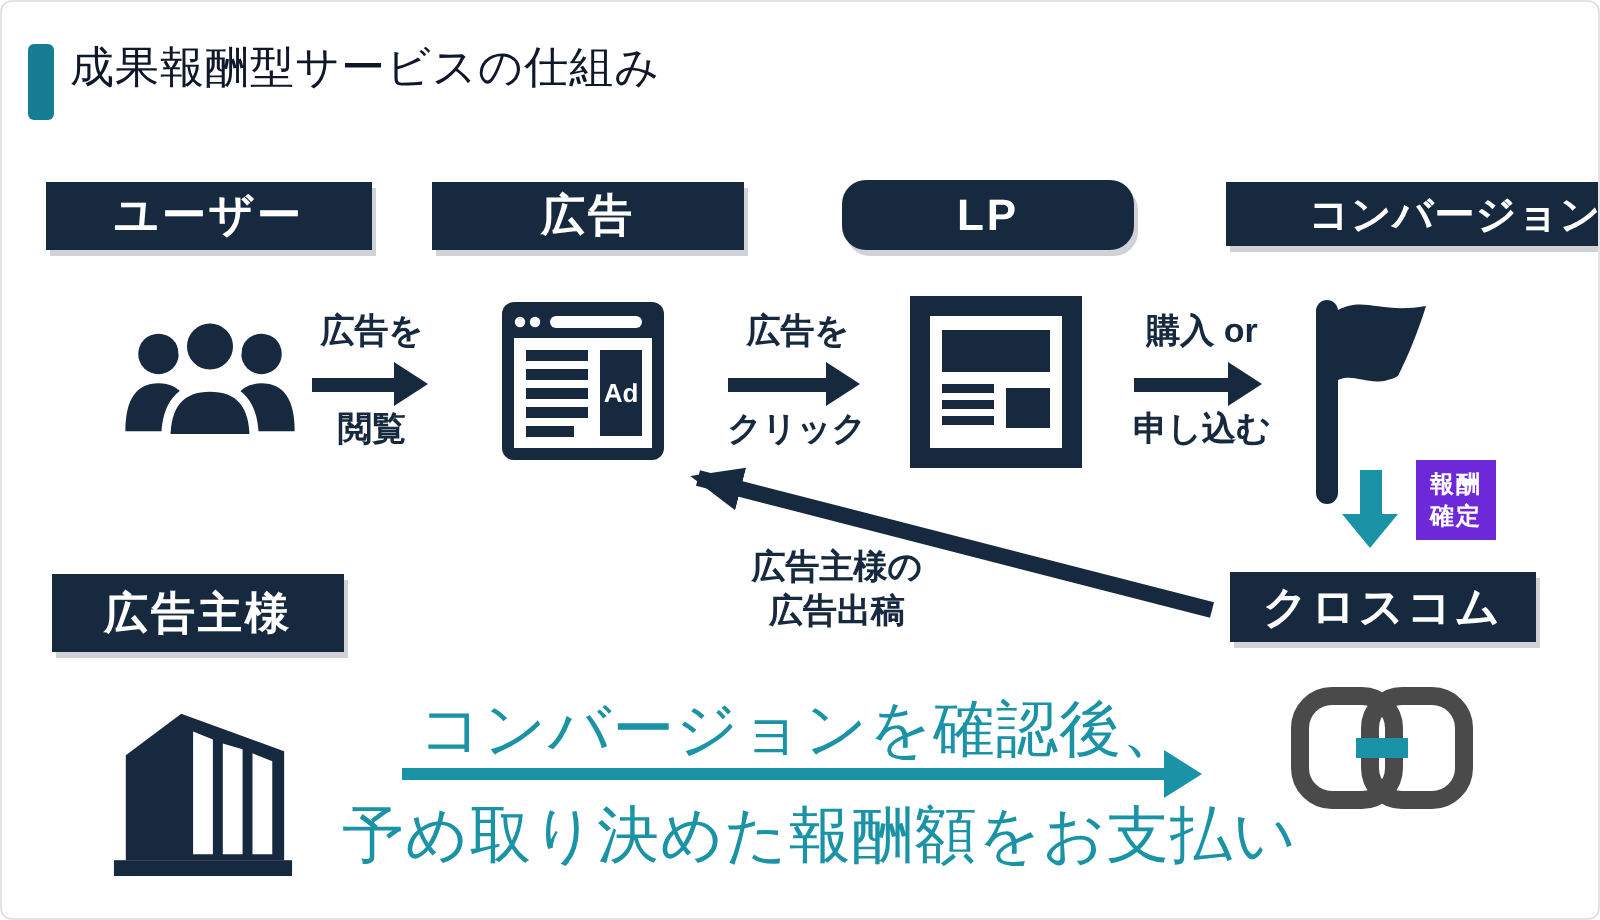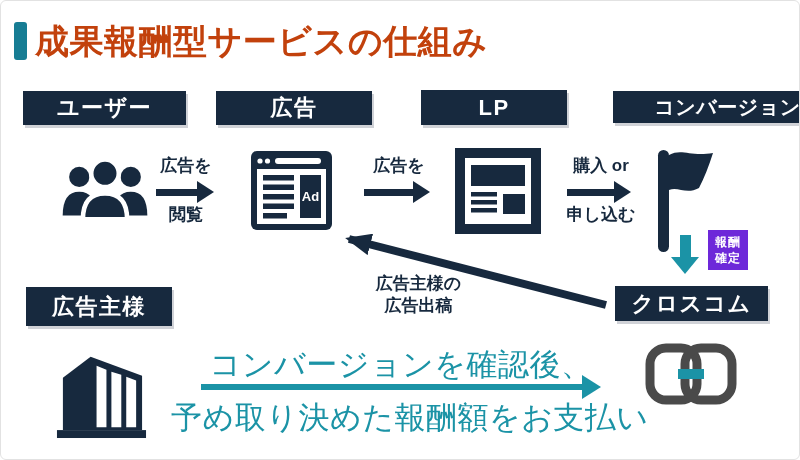--- a/index.html
+++ b/index.html
@@ -3,21 +3,21 @@
 <meta charset="utf-8">
 <style>
   html,body{margin:0;padding:0;background:#fff;}
   #canvas{
     position:relative;width:800px;height:460px;overflow:hidden;
     background:#fff;box-sizing:border-box;border:1px solid #e2e2e2;border-radius:6px;
     font-family:"Liberation Sans","DejaVu Sans",sans-serif;
   }
   
   .accent-bar{position:absolute;left:13px;top:21px;width:13px;height:38px;background:#177D94;border-radius:3px;}
-  .title{position:absolute;left:34px;top:18px;font-size:34px;font-weight:bold;color:#c2410c;letter-spacing:.5px;white-space:nowrap;}
+  .title{position:absolute;left:34px;top:18px;font-size:22px;font-weight:normal;color:#0f172a;letter-spacing:.5px;white-space:nowrap;}
   
   .navy-box{position:absolute;background:#17293E;color:#fff;font-weight:bold;display:flex;align-items:center;justify-content:center;letter-spacing:1.5px;box-shadow:2px 3px 0 rgba(150,156,166,.45);}
   .fs22{font-size:22px;} .fs20{font-size:20px;padding-left:36px;}
   
   .lbl{position:absolute;color:#17293E;font-weight:bold;font-size:17px;text-align:center;white-space:nowrap;}
   .lbl.small2{font-size:17px;line-height:1.3;}
   
   .arrow-h{position:absolute;display:flex;align-items:center;}
   .arrow-h .shaft{flex:1;height:7px;background:#17293E;}
   .arrow-h .head{width:0;height:0;border-top:11px solid transparent;border-bottom:11px solid transparent;border-left:17px solid #17293E;}
@@ -37,21 +37,21 @@
 </head>
 <body>
 
 <div id="canvas">
 
   <div class="accent-bar"></div>
   <div class="title">成果報酬型サービスの仕組み</div>
 
   <div class="navy-box fs22" style="left:22px;top:90px;width:163px;height:34px;">ユーザー</div>
   <div class="navy-box fs22" style="left:215px;top:90px;width:156px;height:34px;">広告</div>
-  <div class="navy-box fs22" style="left:420px;top:89px;width:146px;height:35px;">LP</div>
+  <div class="navy-box fs22" style="left:420px;top:89px;width:146px;height:35px;border-radius:12px;">LP</div>
   <div class="navy-box fs20" style="left:612px;top:90px;width:157px;height:32px;letter-spacing:.5px;">コンバージョン</div>
 
   <div style="position:absolute;left:58px;top:153px;">
     <svg width="92" height="68" viewBox="0 0 100 72">
       <g fill="#17293E">
         <circle cx="22" cy="24" r="11"></circle>
         <path d="M4 66 Q4 40 22 40 Q40 40 40 66 Z"></path>
         <circle cx="78" cy="24" r="11"></circle>
         <path d="M60 66 Q60 40 78 40 Q96 40 96 66 Z"></path>
         <circle cx="50" cy="20" r="15" stroke="#fff" stroke-width="5"></circle>
@@ -84,20 +84,21 @@
       </g>
       <text x="60.5" y="51" text-anchor="middle" fill="#fff" font-size="13" font-weight="bold" font-family="Liberation Sans, sans-serif">Ad</text>
     </svg>
   </div>
 
   <div class="lbl" style="left:360px;top:153px;width:76px;">広告を</div>
   <div class="arrow-h" style="left:363px;top:180px;width:66px;height:22px;">
     <span class="shaft"></span>
       <span class="head"></span>
   </div>
+  <div class="lbl" style="left:355px;top:202px;width:85px;">クリック</div>
 
   <div style="position:absolute;left:454px;top:147px;">
     <svg width="86" height="86" viewBox="0 0 86 86">
       <rect width="86" height="86" fill="#17293E"></rect>
       <rect x="10" y="10" width="66" height="66" fill="#fff"></rect>
       <g fill="#17293E">
         <rect x="16" y="17" width="54" height="21"></rect>
         <rect x="16" y="44" width="26" height="4.5"></rect>
         <rect x="16" y="52" width="26" height="4.5"></rect>
         <rect x="16" y="60" width="26" height="4.5"></rect>

